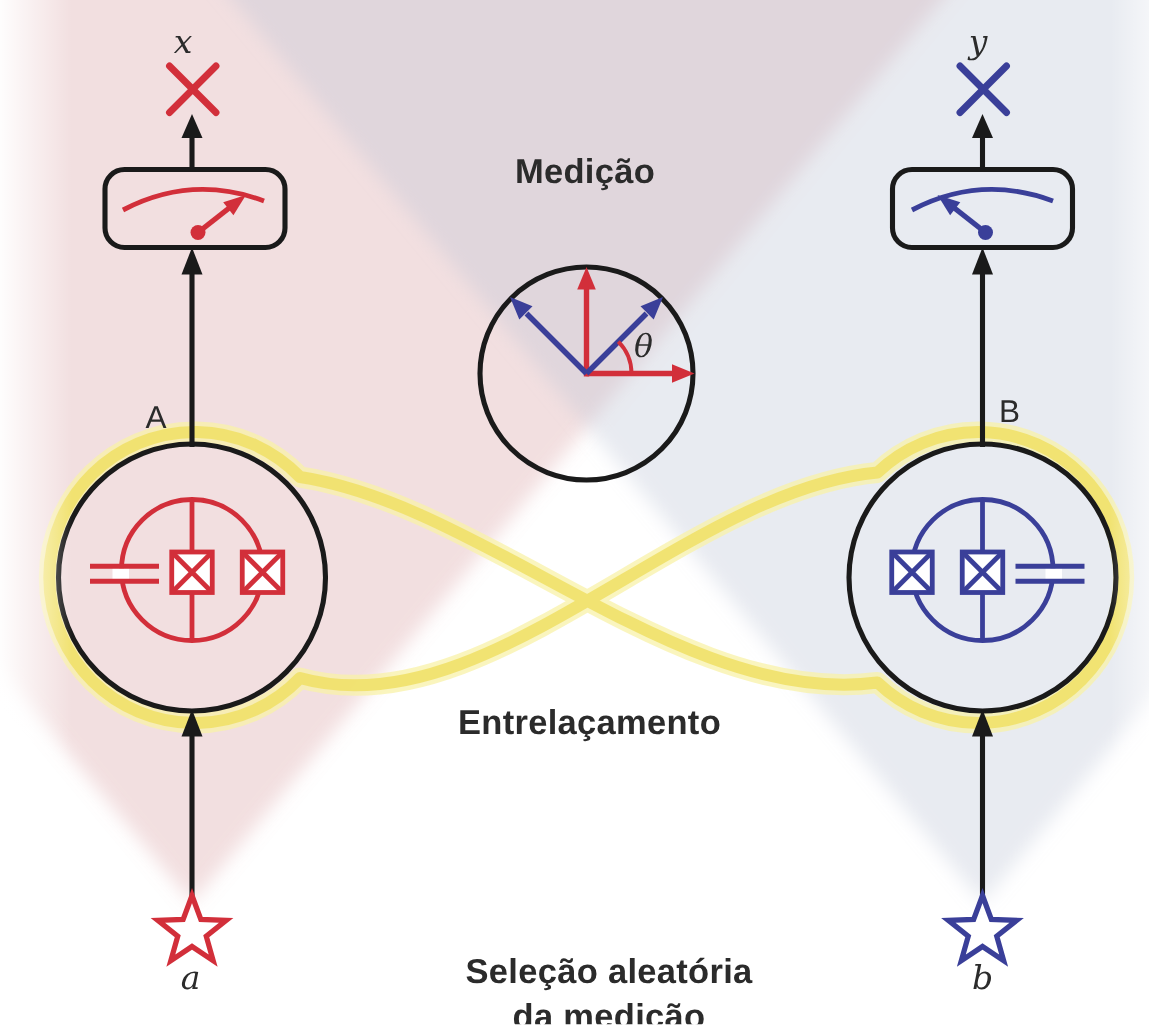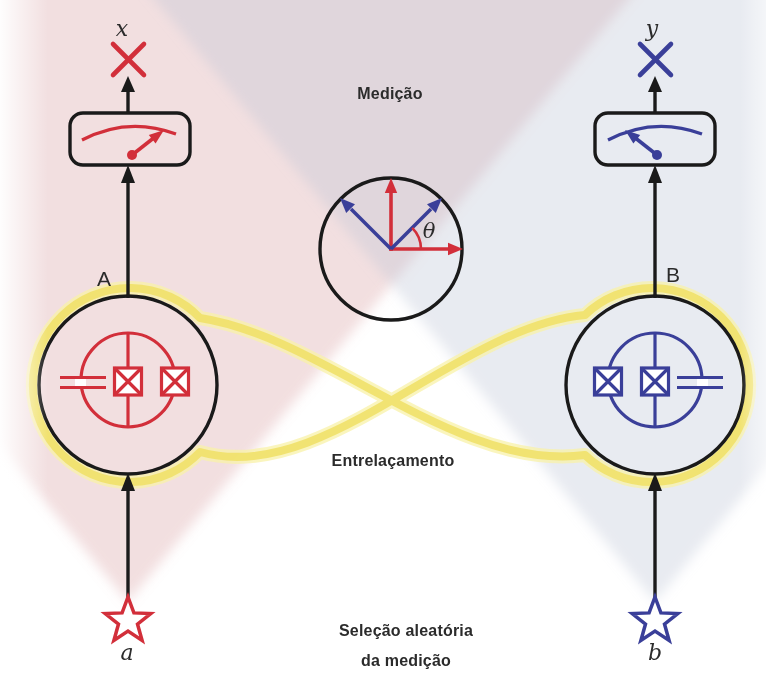--- a/index.html
+++ b/index.html
@@ -2,22 +2,22 @@
 <html style="--red: #d22f3a; --blue: #3a3f99; --yellow: #f0e26e; --yellow_glow: #f8f1a8; --line: #1a1a1a; --text: #2b2b2b; --cone_pink: rgba(212,148,152,0.30); --cone_blue: rgba(188,195,215,0.34);"><head>
 <meta charset="utf-8">
 <style>
   html,body{margin:0;padding:0;background:#ffffff;}
   #stage{
     position:relative;width:766px;height:683px;overflow:hidden;background:#ffffff;
     font-family:"Liberation Sans", sans-serif;color:var(--text,#262626);
   }
   #stage svg{position:absolute;left:0;top:0;}
   .caption{
-    position:absolute;text-align:center;font-weight:700;font-size:16px;
-    letter-spacing:0.2px;color:var(--text,#262626);
+    position:absolute;text-align:center;font-weight:700;font-size:23px;
+    letter-spacing:0.2px;color:var(--text,#262626);margin-top:16px;
   }
   .mathlab{
     position:absolute;text-align:center;font-family:"DejaVu Serif", serif;
     font-style:italic;font-size:22px;color:var(--text,#262626);
   }
   .plainlab{
     position:absolute;text-align:center;font-size:21px;color:var(--text,#262626);
   }
   .fade{position:absolute;top:0;height:100%;pointer-events:none;}
   .fade-left{left:0;width:48px;background:linear-gradient(to right,rgba(255,255,255,0.95),rgba(255,255,255,0));}

